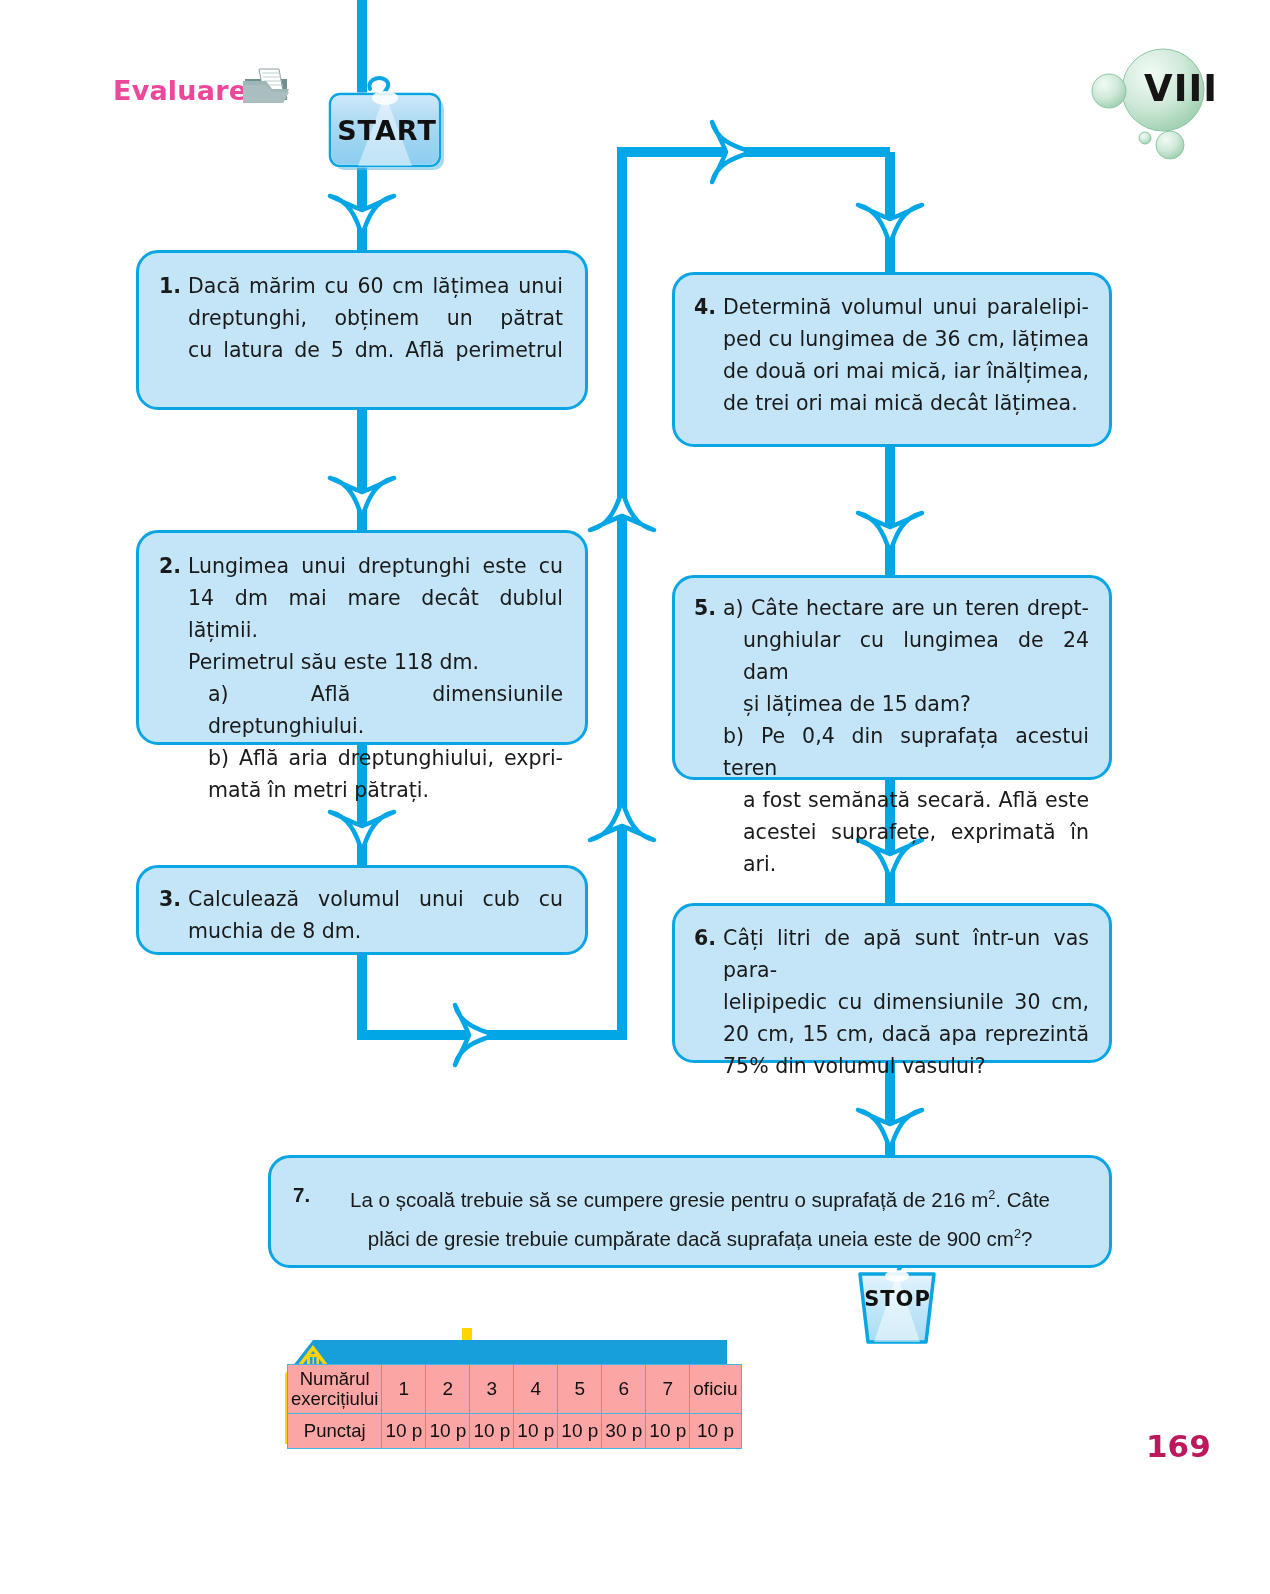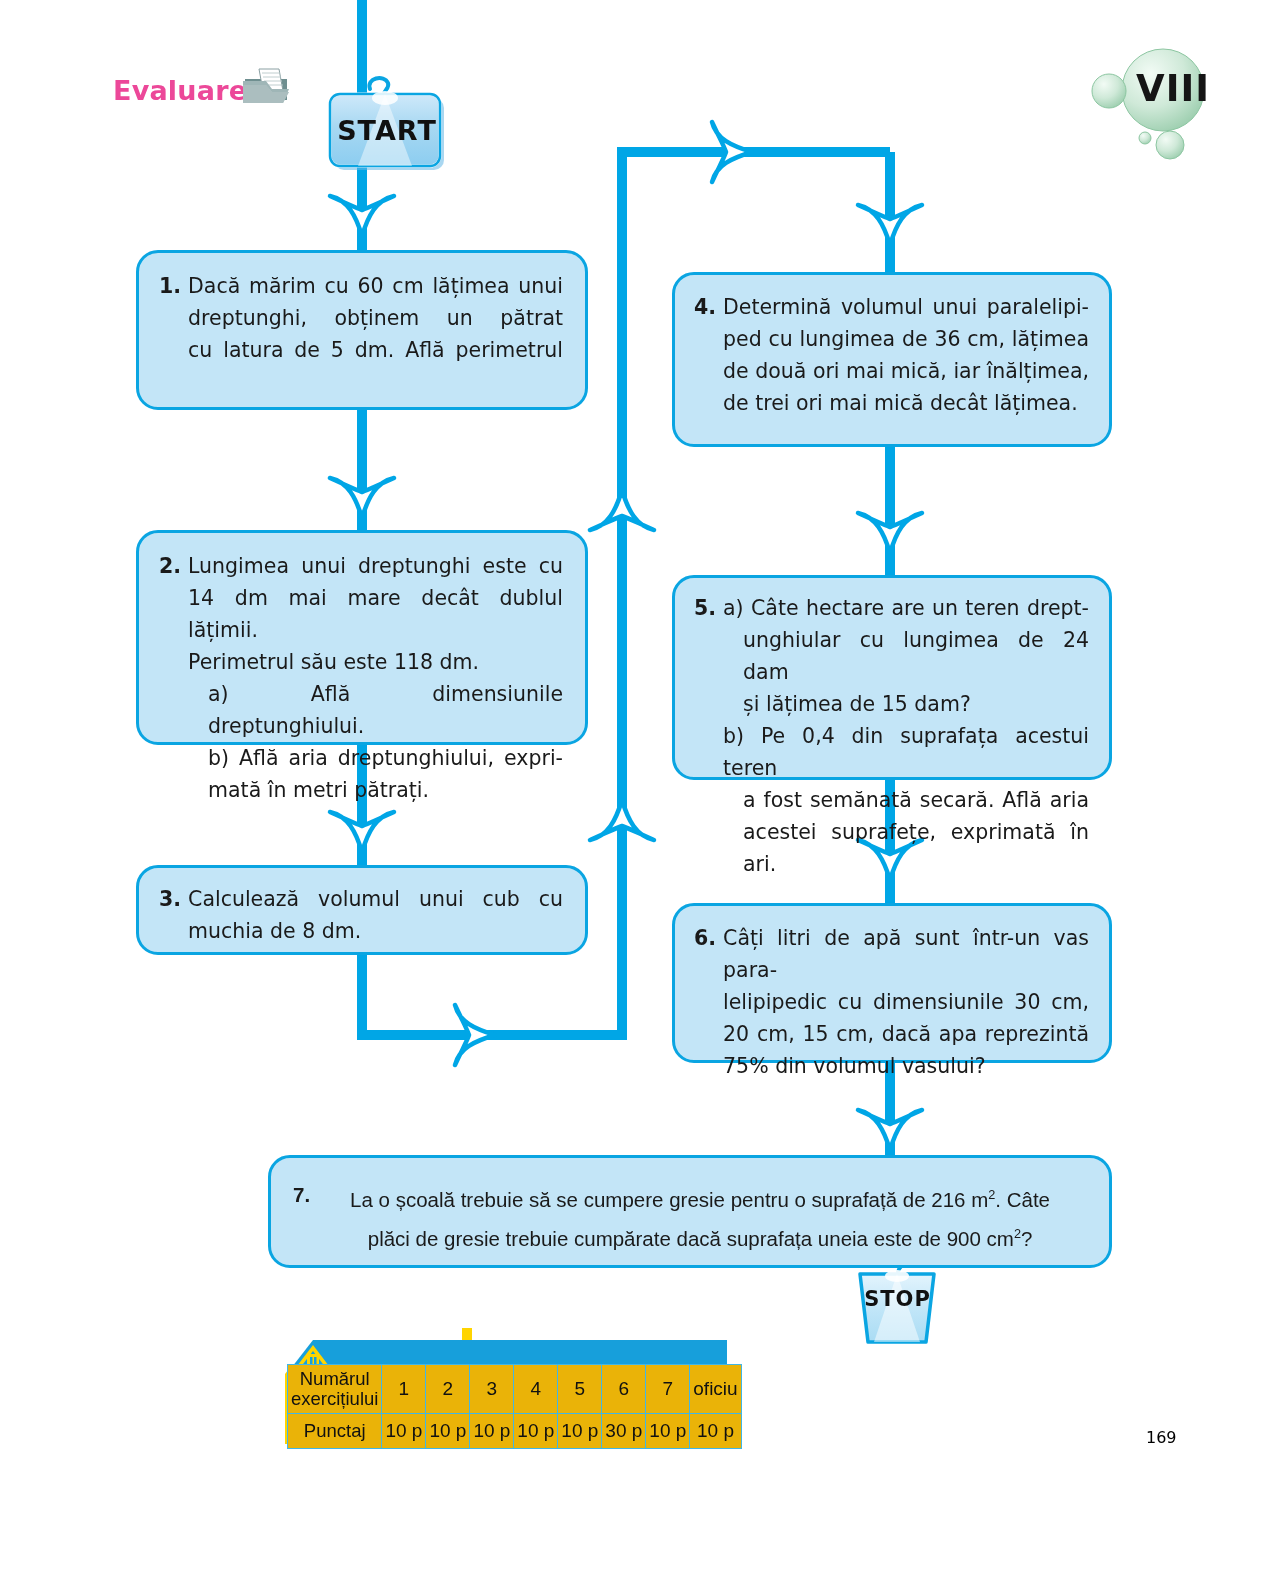--- a/index.html
+++ b/index.html
@@ -43,21 +43,21 @@
     left: 1085px;
     top: 45px;
     width: 130px;
     height: 125px;
   }
   #chapter-label {
     position: absolute;
     left: 1128px;
     top: 67px;
     width: 90px;
-    text-align: center;
+    text-align: right;
     font-size: 37px;
     font-weight: bold;
     color: #151515;
     letter-spacing: 1px;
   }
 
   
   #flow-svg {
     position: absolute;
     left: 0;
@@ -145,21 +145,21 @@
     top: 1318px;
     width: 458px;
     height: 128px;
   }
   #score-table {
     position: absolute;
     left: 287px;
     top: 1364px;
     width: 440px;
     border-collapse: collapse;
-    background: #eab308;
+    background: #fca5a5;
   }
   #score-table td {
     border: 1.6px solid #41b6e6;
     text-align: center;
     color: #111;
     font-size: 19px;
     padding: 2px 3px;
     font-family: "Liberation Sans", sans-serif;
     font-stretch: condensed;
     white-space: nowrap;
@@ -170,23 +170,23 @@
     font-size: 18.5px;
   }
   #score-table tr.head td { height: 44px; }
   #score-table tr.pts td  { height: 30px; }
 
   
   #page-number {
     position: absolute;
     left: 1146px;
     top: 1428px;
-    font-size: 16px;
-    font-weight: normal;
-    color: #000000;
+    font-size: 31px;
+    font-weight: bold;
+    color: #be185d;
   }
 </style>
 </head>
 <body>
 
 <div id="page">
 
   <div id="eval-title">Evaluare</div>
 
   <svg id="folder-icon" viewBox="0 0 50 38">
@@ -353,21 +353,21 @@
   </div>
 
   <div id="box-5" class="qbox">
     <div class="qinner">
       <span class="qnum">5.</span>
       <span class="qtext">
         <span class="line just">a) Câte hectare are un teren drept-</span>
         <span class="ind">unghiular cu lungimea de 24 dam</span>
         <span class="ind">și lățimea de 15 dam?</span>
         <span class="line">b) Pe 0,4 din suprafața acestui teren</span>
-        <span class="ind just">a fost semănată secară. Află aria</span>
+        <span class="ind just">a fost semănată secară. Află este</span>
         <span class="ind">acestei suprafețe, exprimată în ari.</span>
       </span>
     </div>
   </div>
 
   <div id="box-6" class="qbox">
     <div class="qinner">
       <span class="qnum">6.</span>
       <span class="qtext">
         <span class="line">Câți litri de apă sunt într-un vas para-</span>

